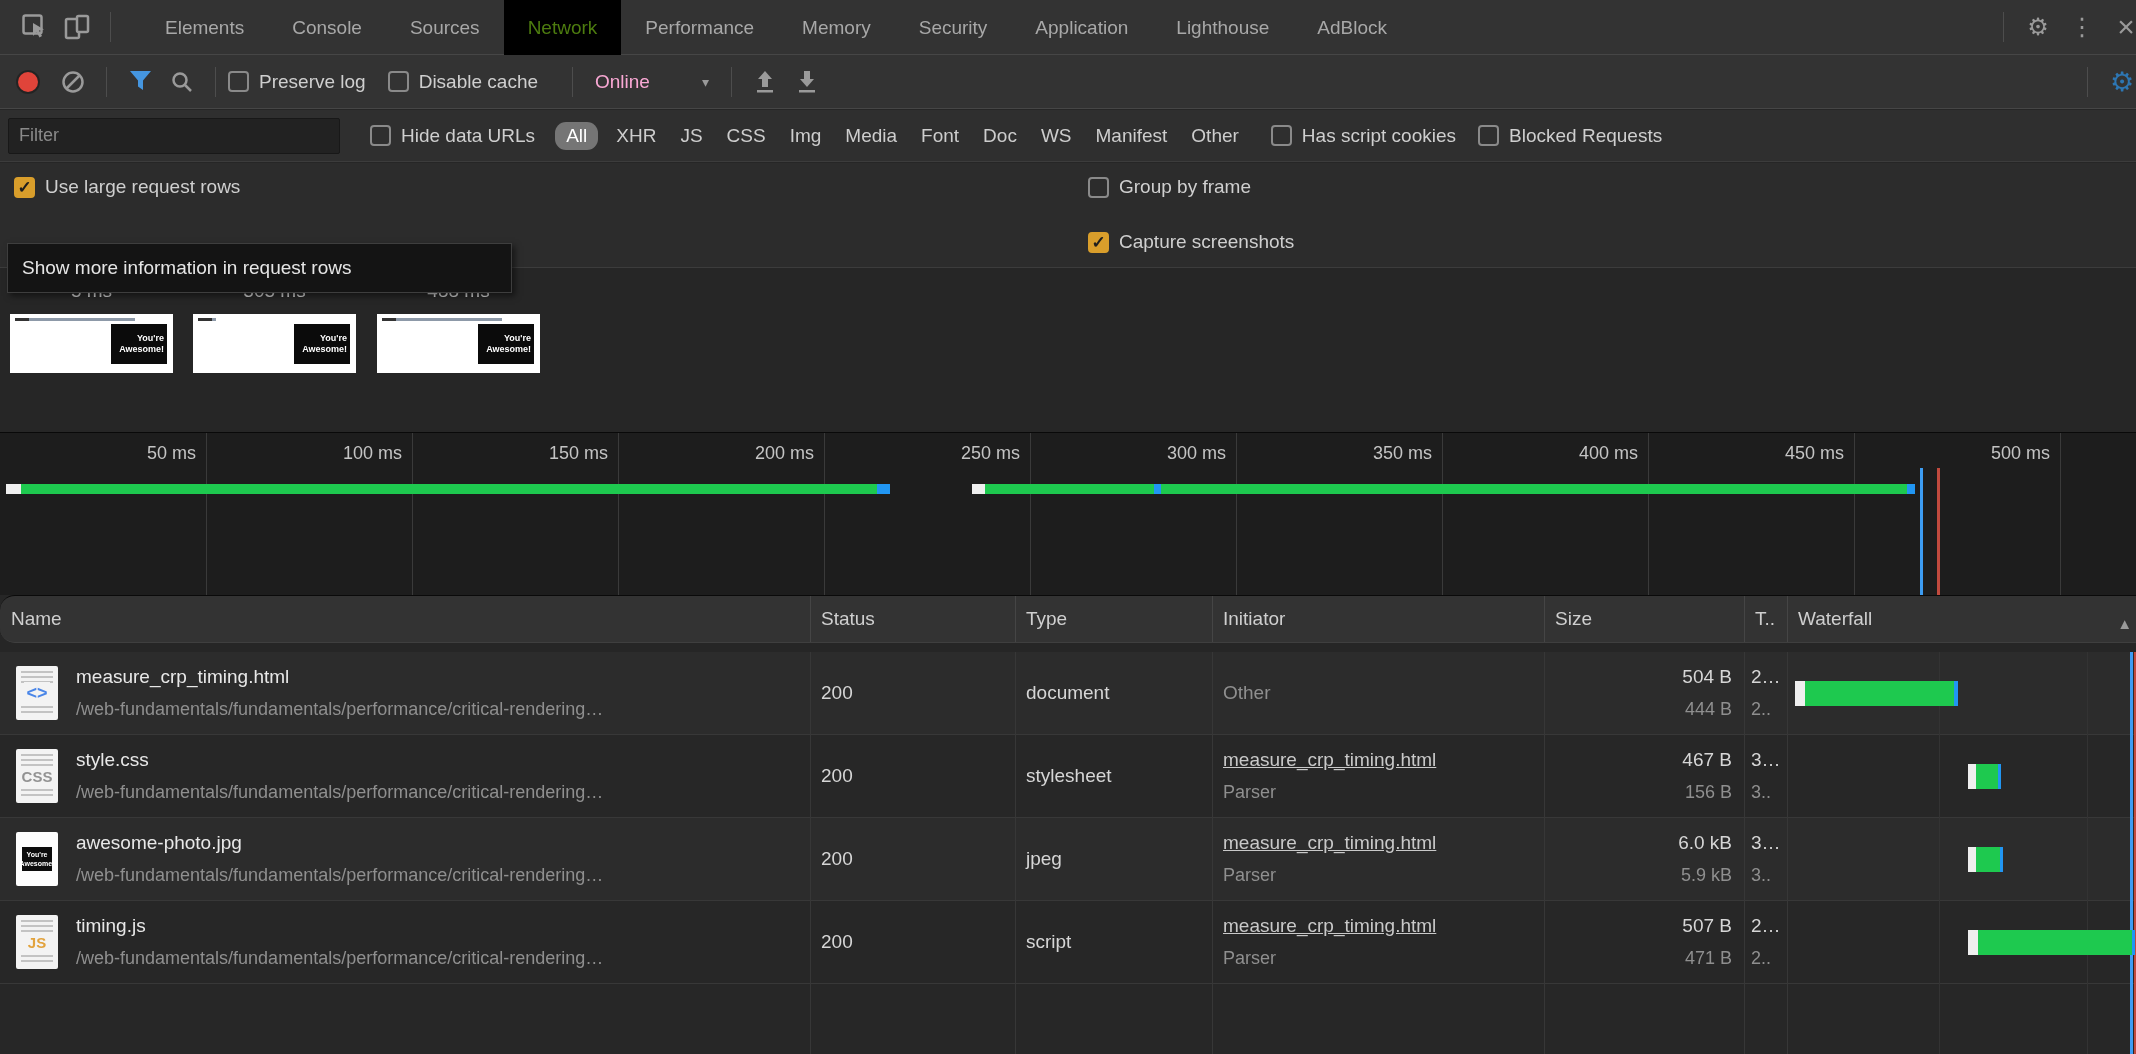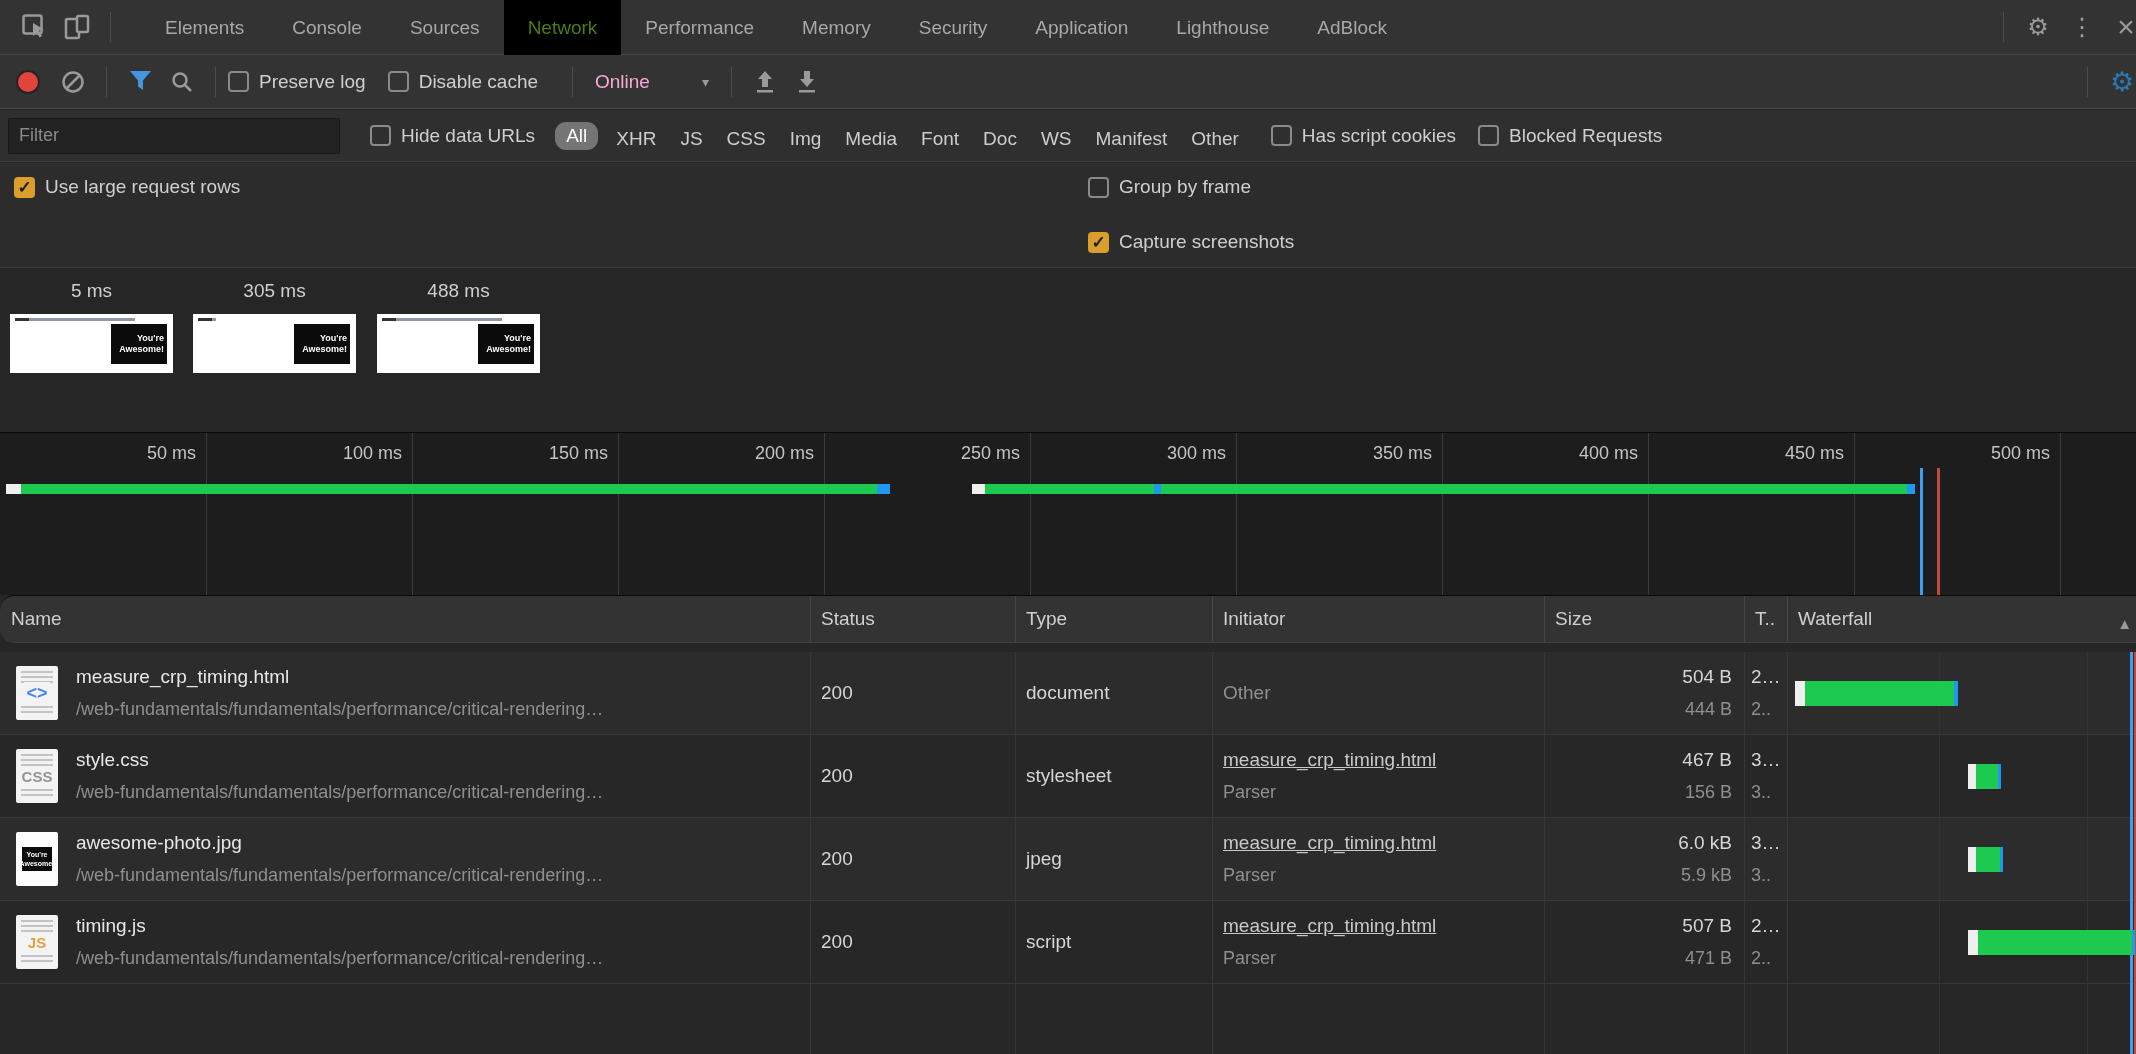--- a/index.html
+++ b/index.html
@@ -30,21 +30,21 @@
   .select .sel-text{font-size:19px;color:#f9a8d4;}
   .select .caret{font-size:14px;color:#9a9a9a;margin-left:52px;}
   .gear-blue{color:#2d76b3;font-size:27px;}
 
   
   .filterbar{position:absolute;top:110px;left:0;right:0;height:52px;background:#2f2f2f;
     border-bottom:1px solid #3c3c3c;display:flex;align-items:center;padding-left:8px;box-sizing:border-box;}
   .filter-input{width:310px;height:34px;background:#222;border:1px solid #181818;border-radius:2px;
     color:#ddd;font-size:18px;padding:0 10px;font-family:"Liberation Sans",sans-serif;outline:none;}
   .filter-input::placeholder{color:#8a8a8a;}
-  .pillstrip{display:flex;align-items:flex-end;margin-left:6px;}
+  .pillstrip{display:flex;align-items:center;margin-left:6px;}
   .pill{font-size:19px;color:#cdcdcd;margin:0 12px;white-space:nowrap;cursor:pointer;}
   .pill.active{background:#757575;color:#fff;border-radius:11px;padding:3px 11px;margin:0 6px;}
 
   
   .optionsband{position:absolute;top:163px;left:0;right:0;height:105px;background:#2c2c2c;
     border-bottom:1px solid #3c3c3c;box-sizing:border-box;}
   .optgroup{position:absolute;display:flex;align-items:center;}
   .tooltip{position:absolute;left:7px;top:243px;width:505px;height:50px;background:#141414;
     border:1px solid #3e3e3e;box-shadow:3px 3px 6px rgba(0,0,0,.5);display:flex;align-items:center;
     padding-left:14px;box-sizing:border-box;font-size:19px;color:#e6e6e6;z-index:9;}
@@ -241,20 +241,21 @@
     <div class="optgroup" style="left:1088px;top:13px">
       <div class="cb"></div>
       <span class="cblabel">Group by frame</span>
     </div>
     <div class="optgroup" style="left:1088px;top:68px">
       <div class="cb checked"></div>
       <span class="cblabel">Capture screenshots</span>
     </div>
   </div>
 
+  <div class="tooltip">Show more information in request rows</div>
 
   <div class="filmstrip" id="filmstrip">
       <div class="frame" style="left: 10px;">
         <div class="ftime">5 ms</div>
         <div class="thumb">
           <div class="tline" style="width: 120px;"></div>
           <div class="tdot"></div>
           <div class="tbox">You're Awesome!</div>
         </div>
       </div>

